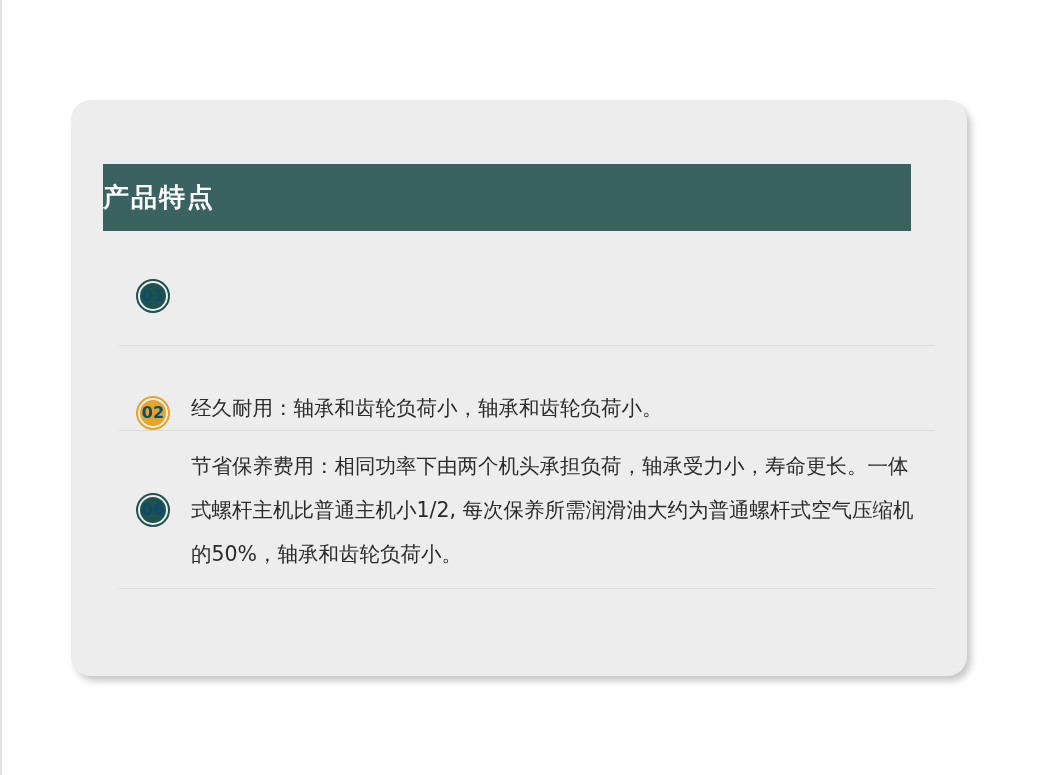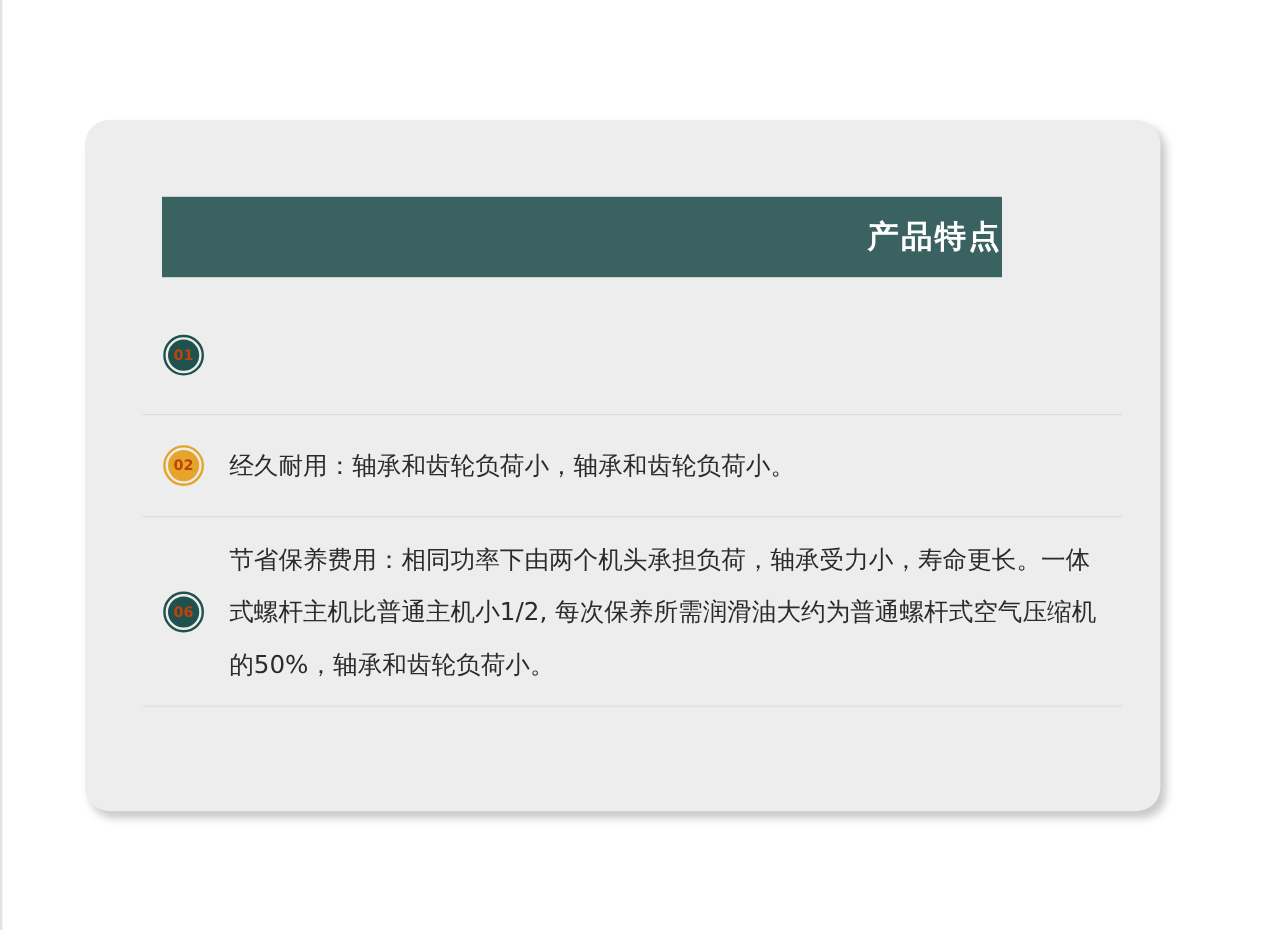--- a/index.html
+++ b/index.html
@@ -28,28 +28,28 @@
     top: 100px;
     width: 896px;
     height: 576px;
     background: #ededed;
     border-radius: 20px;
     box-shadow: 4px 5px 7px rgba(0,0,0,0.22);
     box-sizing: border-box;
   }
   .card-header {
     position: absolute;
-    left: 64px;
+    left: 32px;
     top: 64px;
-    width: 700px;
+    width: 808px;
     height: 67px;
     background: #3a6260;
     display: flex;
     align-items: center;
-    justify-content: flex-end;
+    justify-content: flex-start;
   }
   .card-header-title {
     color: #ffffff;
     font-size: 26px;
     font-weight: bold;
     letter-spacing: 2px;
     font-family: "DejaVu Sans", "Liberation Sans", sans-serif;
   }
   .feature-list {
     position: absolute;
@@ -58,21 +58,21 @@
     width: 816px;
   }
   .feature-row {
     position: relative;
     display: flex;
     align-items: center;
     border-bottom: 1px solid #dcdcdc;
     box-sizing: border-box;
   }
   .feature-row.row-1 { height: 100px; }
-  .feature-row.row-2 { height: 85px; }
+  .feature-row.row-2 { height: 85px; align-items: flex-end; }
   .feature-row.row-3 { height: 158px; }
 
   .badge {
     flex: 0 0 auto;
     width: 34px;
     height: 34px;
     margin-left: 17px;
     margin-right: 21px;
     border-radius: 50%;
     box-sizing: border-box;
@@ -96,22 +96,22 @@
     left: 4px;
     top: 4px;
     width: 26px;
     height: 26px;
     border-radius: 50%;
     background: currentColor;
   }
   .badge .num {
     position: relative;
     z-index: 2;
-    color: #c2410c;
-    font-size: 12px;
+    color: #0c4a6e;
+    font-size: 16px;
     font-weight: bold;
     line-height: 1;
     font-family: "DejaVu Sans", "Liberation Sans", sans-serif;
   }
   .badge.teal { color: #1f524f; }
   .badge.gold { color: #e5a52b; }
 
   .feature-text {
     flex: 1 1 auto;
     color: #2b2b2b;

